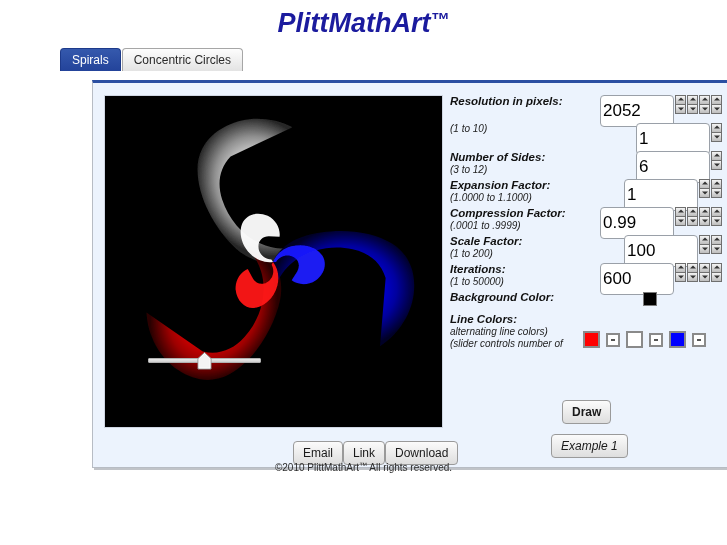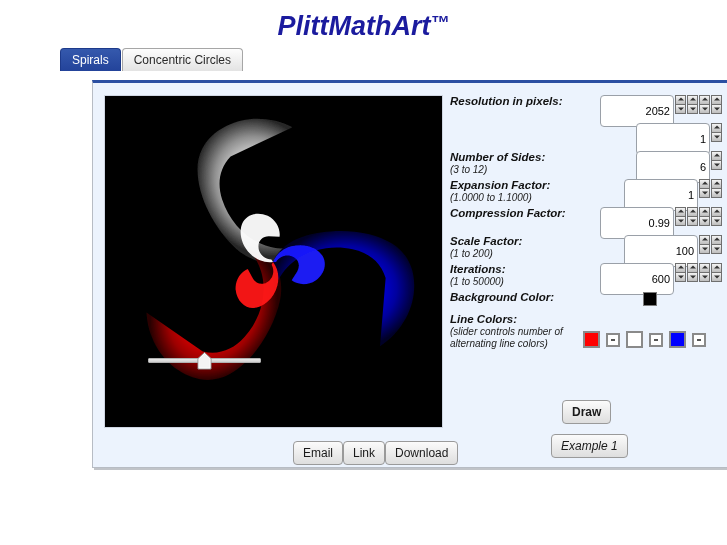--- a/index.html
+++ b/index.html
@@ -13,21 +13,21 @@
 
   
   .title {
     text-align: center;
     font-size: 27px;
     font-weight: bold;
     font-style: italic;
     color: #1b1b9e;
     letter-spacing: 0px;
     padding-top: 6px;
-    line-height: 34px;
+    line-height: 28px;
     user-select: none;
   }
   .title .tm { font-size: 19px; vertical-align: 6px; }
 
   
   .tabbar {
     position: absolute;
     left: 60px; top: 48px;
     height: 23px;
     display: flex;
@@ -112,22 +112,21 @@
     position: absolute;
     right: 0; top: 0;
     display: flex;
     align-items: flex-start;
   }
   .numbox {
     width: 74px; height: 32px;
     border: 1px solid #9aa0a8;
     border-radius: 4px;
     background: #ffffff;
-    text-align: right;
-    font-size: 11px;
+    font-size: 17px;
     font-family: "Liberation Sans", sans-serif;
     color: #000;
     padding: 0 3px 0 2px;
     box-sizing: border-box;
     line-height: 15px;
     outline: none;
   }
   .spingroup { display: flex; margin-left: 0px; }
   .spin {
     width: 11px; height: 19px;
@@ -362,20 +361,21 @@
               </div>
             <div class="spin">
                 <span class="up"></span>
                 <span class="down"></span>
               </div>
           </div>
         </div>
       </div>
 
       <div class="row">
+        <div class="hint">(1 to 10)</div>
         <div class="field">
           <input class="numbox" value="1" style="">
           <div class="spingroup">
             <div class="spin">
                 <span class="up"></span>
                 <span class="down"></span>
               </div>
           </div>
         </div>
       </div>
@@ -407,20 +407,21 @@
             <div class="spin">
                 <span class="up"></span>
                 <span class="down"></span>
               </div>
           </div>
         </div>
       </div>
 
       <div class="row">
         <div class="lbl">Compression Factor:</div>
+        <div class="hint">(.0001 to .9999)</div>
         <div class="field">
           <input class="numbox" value="0.99" style="">
           <div class="spingroup">
             <div class="spin">
                 <span class="up"></span>
                 <span class="down"></span>
               </div>
             <div class="spin">
                 <span class="up"></span>
                 <span class="down"></span>
@@ -483,22 +484,22 @@
 
       <div class="row" style="min-height:20px;">
         <div class="lbl">Background Color:</div>
         <div class="bgcolor-field">
           <div class="swatch" style="background: rgb(0, 0, 0);"></div>
         </div>
       </div>
 
       <div class="row" style="min-height:46px;">
         <div class="lbl">Line Colors:</div>
+        <div class="hint">alternating line colors)</div>
         <div class="hint">(slider controls number of</div>
-        <div class="hint">alternating line colors)</div>
         <div class="linecolors" style="top:18px;">
           <div class="sw-big" style="background: rgb(255, 0, 0);"></div>
           <div class="sw-small"></div>
           <div class="sw-big" style="background: rgb(255, 255, 255);"></div>
           <div class="sw-small"></div>
           <div class="sw-big" style="background: rgb(0, 0, 255);"></div>
           <div class="sw-small"></div>
         </div>
       </div>
 
@@ -518,14 +519,17 @@
       <button class="btn">Email</button>
       <button class="btn">Link</button>
       <button class="btn">Download</button>
     </div>
 
     <button class="btn draw-btn">Draw</button>
     <button class="btn ex-btn">Example 1</button>
 
   </div>
 
+  <div class="footer">
+    <span>©2010 PlittMathArt</span><span class="tm">™</span><span> All rights reserved.</span>
+  </div>
 
 </div>
 
 </body></html>

